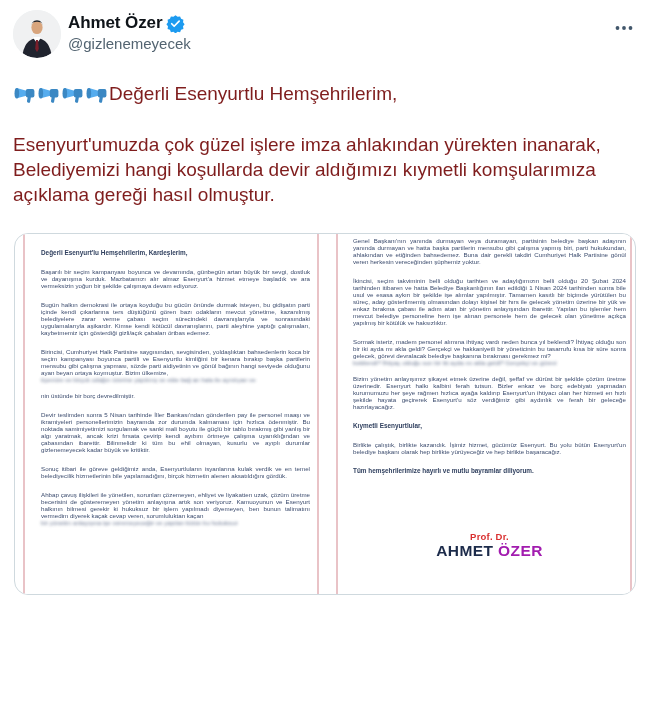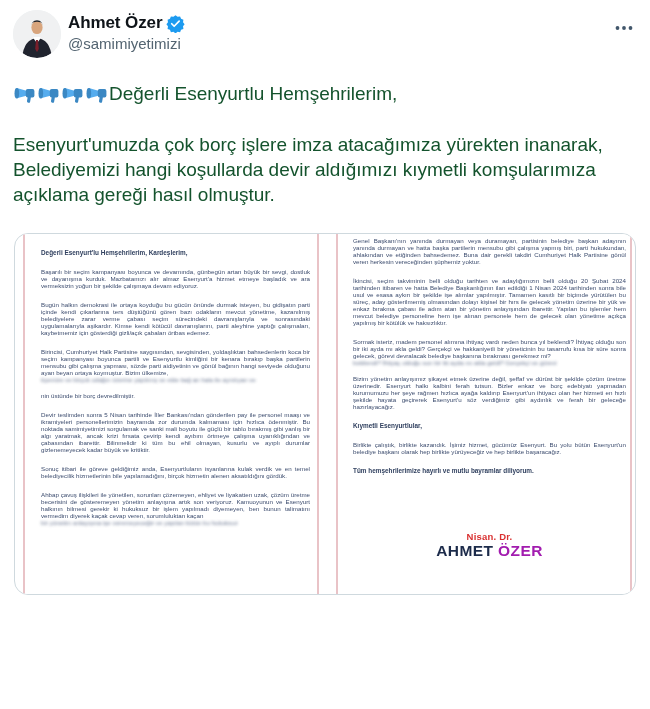--- a/index.html
+++ b/index.html
@@ -6,21 +6,21 @@
   body{width:650px;height:709px;overflow:hidden;font-family:"Liberation Sans",sans-serif;position:relative;}
   .tweet{padding:10px 14px 0 13px;}
   .tweet-header{position:relative;height:58px;}
   .avatar{position:absolute;left:0;top:0;width:48px;height:48px;border-radius:50%;overflow:hidden;background:#eceff1;}
   .id-block{position:absolute;left:55px;top:3px;}
   .name-row{display:flex;align-items:center;gap:4px;}
   .name{font-size:17px;font-weight:bold;color:#0f1419;letter-spacing:-.1px;}
   .verified{display:inline-flex;margin-top:1px;}
   .handle{font-size:15px;color:#536471;margin-top:2px;}
   .more{position:absolute;right:2px;top:8px;cursor:pointer;}
-  .tweet-body{margin-top:13px;font-size:19px;line-height:25px;color:#14532d;}
+  .tweet-body{margin-top:13px;font-size:19px;line-height:25px;color:#7f1d1d;}
   .tweet-body p{margin:0 0 26px 0;}
   .intro{display:flex;align-items:center;flex-wrap:wrap;}
   .mega{display:inline-flex;margin-right:1px;position:relative;top:1px;}
   
   .doc-card{position:relative;margin-top:1px;margin-left:1px;width:620px;height:360px;border:1px solid #cfd9de;border-radius:14px;background:#fff;overflow:hidden;}
   .page{position:absolute;top:0;height:420px;background:#fff;
         border-left:2px solid #e9c3c7;border-right:2px solid #e9c3c7;box-sizing:border-box;}
   .page-left{left:8px;width:296px;padding:15px 7px 0 16px;}
   .page-right{left:321px;width:296px;padding:3px 4px 0 15px;}
   .doc-text{font-size:6.2px;line-height:7px;color:#3c4c6e;text-align:justify;}
@@ -59,21 +59,21 @@
     <div class="id-block">
       <div class="name-row">
         <span class="name">Ahmet Özer</span>
         <span class="verified">
           <svg width="19" height="19" viewBox="0 0 24 24">
             <path fill="#1d9bf0" d="M12 1.5l2.6 2 3.2-.5 1.2 3 3 1.2-.5 3.2 2 2.6-2 2.6.5 3.2-3 1.2-1.2 3-3.2-.5-2.6 2-2.6-2-3.2.5-1.2-3-3-1.2.5-3.2-2-2.6 2-2.6-.5-3.2 3-1.2 1.2-3 3.2.5z"></path>
             <path d="M7.2 12.3l3.1 3.2 6.3-6.5" fill="none" stroke="#fff" stroke-width="2.1" stroke-linecap="round" stroke-linejoin="round"></path>
           </svg>
         </span>
       </div>
-      <div class="handle">@samimiyetimizi</div>
+      <div class="handle">@gizlenemeyecek</div>
     </div>
     <div class="more">
       <svg width="20" height="20" viewBox="0 0 20 20">
         <circle cx="3.5" cy="10" r="1.9" fill="#42576b"></circle>
         <circle cx="10" cy="10" r="1.9" fill="#42576b"></circle>
         <circle cx="16.5" cy="10" r="1.9" fill="#42576b"></circle>
       </svg>
     </div>
   </div>
 
@@ -106,21 +106,21 @@
       <span class="mega">
           <svg width="23" height="23" viewBox="0 0 36 36">
             <path d="M6 8 L21 12 L21 20 L6 24 Z" fill="#55acee"></path>
             <ellipse cx="6" cy="16" rx="3.6" ry="8.2" fill="#3b88c3"></ellipse>
             <rect x="20" y="9.5" width="13.5" height="13" rx="3" fill="#3b88c3"></rect>
             <rect x="22.5" y="20" width="5" height="11" rx="2.2" fill="#3b88c3" transform="rotate(10 25 25)"></rect>
           </svg>
         </span>
       <span>Değerli Esenyurtlu Hemşehrilerim,</span>
     </p>
-    <p>Esenyurt'umuzda çok borç işlere imza atacağımıza yürekten inanarak, Belediyemizi hangi koşullarda devir aldığımızı kıymetli komşularımıza açıklama gereği hasıl olmuştur.</p>
+    <p>Esenyurt'umuzda çok güzel işlere imza ahlakından yürekten inanarak, Belediyemizi hangi koşullarda devir aldığımızı kıymetli komşularımıza açıklama gereği hasıl olmuştur.</p>
   </div>
 
   <div class="doc-card">
 
     <div class="page page-left">
       <div class="doc-text">
         <p class="doc-h">Değerli Esenyurt'lu Hemşehrilerim, Kardeşlerim,</p>
         <p>Başarılı bir seçim kampanyası boyunca ve devamında, günbegün artan büyük bir sevgi, dostluk ve dayanışma kurduk. Mazbatamızı alır almaz Esenyurt'a hizmet etmeye başladık ve ara vermeksizin yoğun bir şekilde çalışmaya devam ediyoruz.</p>
         <p>Bugün halkın demokrasi ile ortaya koyduğu bu gücün önünde durmak isteyen, bu gidişatın parti içinde kendi çıkarlarına ters düştüğünü gören bazı odakların mevcut yönetime, kazanılmış belediyelere zarar verme çabası seçim sürecindeki davranışlarıyla ve sonrasındaki uygulamalarıyla aşikardır. Kimse kendi kötücül davranışlarını, parti aleyhine yaptığı çalışmaları, kaybetmemiz için gösterdiği gizli/açık çabaları örtbas edemez.</p>
         <p style="margin-bottom:0">Birincisi, Cumhuriyet Halk Partisine saygısından, sevgisinden, yoldaşlıktan bahsedenlerin koca bir seçim kampanyası boyunca partili ve Esenyurtlu kimliğini bir kenara bırakıp başka partilerin mensubu gibi çalışma yapması, sözde parti aidiyetinin ve gönül bağının hangi seviyede olduğunu ayan beyan ortaya koymuştur. Bizim ülkemize,</p>
@@ -139,20 +139,20 @@
         <p>Genel Başkanı'nın yanında durmayan veya duramayan, partisinin belediye başkan adayının yanında durmayan ve hatta başka partilerin mensubu gibi çalışma yapmış biri, parti hukukundan, ahlakından ve etiğinden bahsedemez. Buna dair gerekli takdiri Cumhuriyet Halk Partisine gönül veren herkesin vereceğinden şüphemiz yoktur.</p>
         <p>İkincisi, seçim takviminin belli olduğu tarihten ve adaylığımızın belli olduğu 20 Şubat 2024 tarihinden itibaren ve hatta Belediye Başkanlığının ilan edildiği 1 Nisan 2024 tarihinden sonra bile usul ve esasa aykırı bir şekilde işe alımlar yapılmıştır. Tamamen kasıtlı bir biçimde yürütülen bu süreç, aday gösterilmemiş olmasından dolayı kişisel bir hırs ile gelecek yönetim üzerine bir yük ve enkaz bırakma çabası ile adım atan bir yönetim anlayışından ibarettir. Yapılan bu işlemler hem mevcut belediye personeline hem işe alınan personele hem de gelecek olan yönetime açıkça yapılmış bir kötülük ve haksızlıktır.</p>
         <p style="margin-bottom:0">Sormak isteriz, madem personel alımına ihtiyaç vardı neden bunca yıl beklendi? İhtiyaç olduğu son bir iki ayda mı akla geldi? Gerçekçi ve hakkaniyetli bir yöneticinin bu tasarrufu kısa bir süre sonra gelecek, görevi devralacak belediye başkanına bırakması gerekmez mi?</p>
         <div class="blur-line">bekilendi? İhtiyaç olduğu son bir iki ayda mı akla geldi? Gerçekçi ve görevi</div>
         <div class="seam-gap"></div>
         <p>Bizim yönetim anlayışımız şikayet etmek üzerine değil, şeffaf ve dürüst bir şekilde çözüm üretme üzerinedir.  Esenyurt halkı kalbini ferah tutsun. Bizler enkaz ve borç edebiyatı yapmadan kurumumuzu her şeye rağmen hızlıca ayağa kaldırıp Esenyurt'un ihtiyacı olan her hizmeti en hızlı şekilde hayata geçirerek Esenyurt'u söz verdiğimiz gibi aydınlık ve ferah bir geleceğe hazırlayacağız.</p>
         <p class="doc-h">Kıymetli Esenyurtlular,</p>
         <p>Birlikte çalıştık, birlikte kazandık. İşimiz hizmet, gücümüz Esenyurt. Bu yolu bütün Esenyurt'un belediye başkanı olarak hep birlikte yürüyeceğiz ve hep birlikte başaracağız.</p>
         <p class="doc-h">Tüm hemşehrilerimize hayırlı ve mutlu bayramlar diliyorum.</p>
         <div class="sig">
-          <div class="sig-title">Nisan. Dr.</div>
+          <div class="sig-title">Prof. Dr.</div>
           <div class="sig-name"><span>AHMET</span> <span class="sig-red">ÖZER</span></div>
         </div>
       </div>
     </div>
 
   </div>
 </div>
 
 </body></html>

